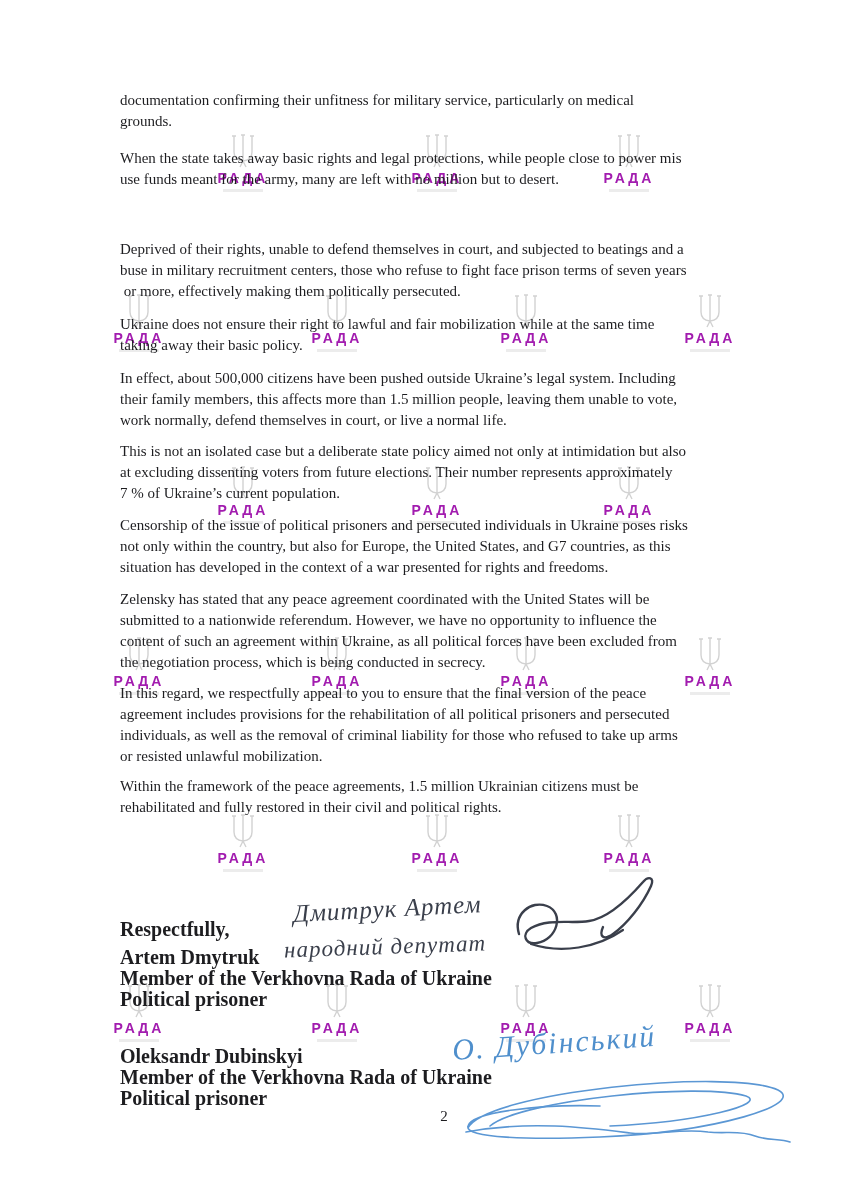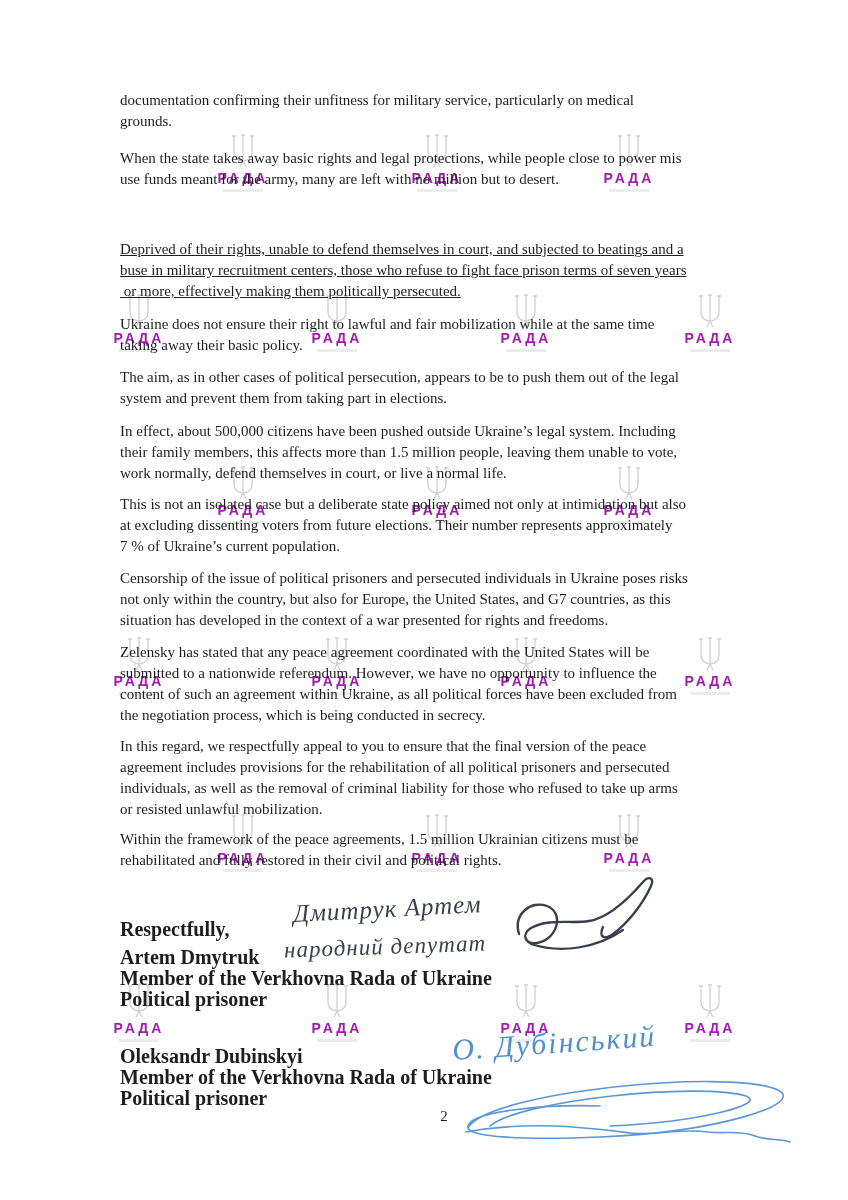--- a/index.html
+++ b/index.html
@@ -311,32 +311,28 @@
 
   <div class="textcol">
       <div class="para" style="margin-top: 0px;">
         <div class="line">documentation confirming their unfitness for military service, particularly on medical</div>
         <div class="line">grounds.</div>
       </div>
       <div class="para" style="margin-top: 16px;">
         <div class="line">When the state takes away basic rights and legal protections, while people close to power mis</div>
         <div class="line">use funds meant for the army, many are left with no million but to desert.</div>
       </div>
-      <div class="para" style="margin-top: 49px; text-decoration: underline;">
+      <div class="para" style="margin-top: 49px;">
         <div class="line">Deprived of their rights, unable to defend themselves in court, and subjected to beatings and a</div>
         <div class="line">buse in military recruitment centers, those who refuse to fight face prison terms of seven years</div>
         <div class="line"> or more, effectively making them politically persecuted.</div>
       </div>
       <div class="para" style="margin-top: 12px;">
         <div class="line">Ukraine does not ensure their right to lawful and fair mobilization while at the same time</div>
         <div class="line">taking away their basic policy.</div>
-      </div>
-      <div class="para" style="margin-top: 11px;">
-        <div class="line">The aim, as in other cases of political persecution, appears to be to push them out of the legal</div>
-        <div class="line">system and prevent them from taking part in elections.</div>
       </div>
       <div class="para" style="margin-top: 12px;">
         <div class="line">In effect, about 500,000 citizens have been pushed outside Ukraine’s legal system. Including</div>
         <div class="line">their family members, this affects more than 1.5 million people, leaving them unable to vote,</div>
         <div class="line">work normally, defend themselves in court, or live a normal life.</div>
       </div>
       <div class="para" style="margin-top: 10px;">
         <div class="line">This is not an isolated case but a deliberate state policy aimed not only at intimidation but also</div>
         <div class="line">at excluding dissenting voters from future elections. Their number represents approximately</div>
         <div class="line">7 % of Ukraine’s current population.</div>

